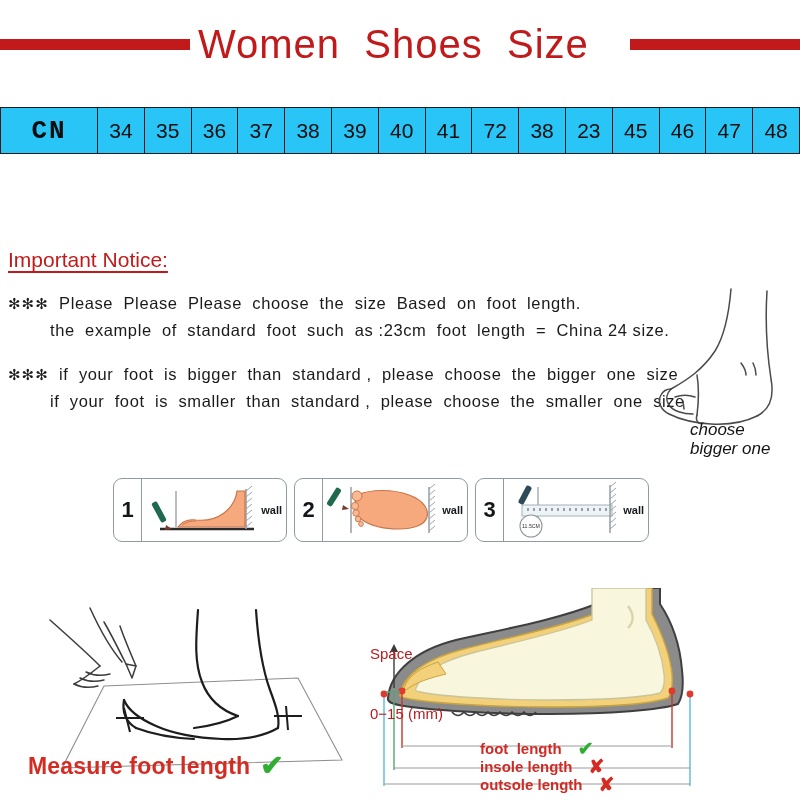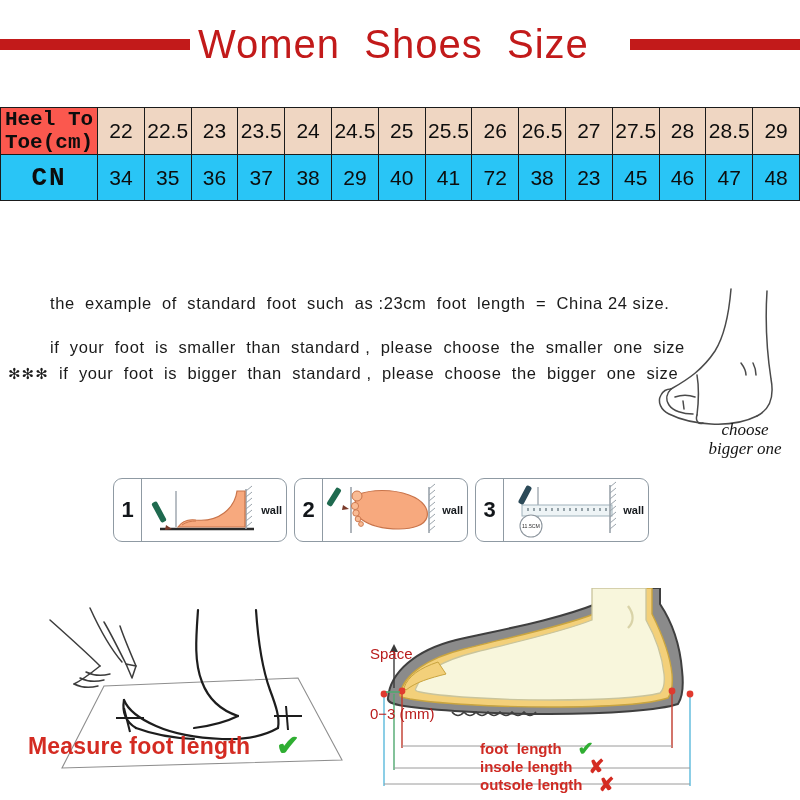--- a/index.html
+++ b/index.html
@@ -87,26 +87,25 @@
   .notice-line .stars{letter-spacing:1px;font-size:15px;}
   .notice-para{margin-bottom:18px;}
   .indent{padding-left:42px;}
 
   
   .foot-sketch{
     position:absolute;left:645px;top:283px;width:150px;height:165px;
   }
   .choose-cap{
     position:absolute;left:690px;top:420px;
-    font-family:Liberation Serif, serif;
+    font-family:Liberation Sans, sans-serif;
     font-style:italic;
     font-size:17px;
     color:#141414;
     line-height:19px;
-    text-align:center;
     width:110px;
   }
 
   
   .steps{
     position:absolute;left:113px;top:478px;width:536px;height:62px;
     display:flex;justify-content:space-between;
   }
   .step-box{
     width:172px;height:62px;
@@ -126,24 +125,24 @@
   .wall-label{
     position:absolute;right:4px;top:50%;transform:translateY(-50%);
     font-size:11px;font-weight:bold;color:#15191d;
   }
 
   
   .measure-ill{
     position:absolute;left:12px;top:582px;width:345px;height:210px;
   }
   .measure-cap{
-    position:absolute;left:28px;top:732px;
+    position:absolute;left:28px;top:752px;
     font-size:23px;font-weight:bold;color:#d42b22;
     letter-spacing:0.2px;
-    display:flex;align-items:flex-end;gap:26px;
+    display:flex;align-items:flex-end;gap:10px;
   }
   .tick-green{color:#2fae32;font-size:28px;font-weight:bold;line-height:1;}
 
   
   .shoe-ill{
     position:absolute;left:360px;top:588px;width:440px;height:212px;
   }
   .space-label{
     position:absolute;left:370px;top:604px;
     color:#b91c1c;font-size:15px;line-height:20px;white-space:pre;
@@ -164,68 +163,52 @@
   <div class="title-row">
     <div class="rule rule-left"></div>
     <div class="title-text">Women  Shoes  Size</div>
     <div class="title-spacer"></div>
     <div class="rule rule-right"></div>
   </div>
 
   <div class="size-table-wrap">
     <table class="size-table">
       <tbody>
-        <tr>
-          <td class="rowlabel">Heel To Toe(cm)</td>
-          <td class="cm">22</td>
-          <td class="cm">22.5</td>
-          <td class="cm">23</td>
-          <td class="cm">23.5</td>
-          <td class="cm">24</td>
-          <td class="cm">24.5</td>
-          <td class="cm">25</td>
-          <td class="cm">25.5</td>
-          <td class="cm">26</td>
-          <td class="cm">26.5</td>
-          <td class="cm">27</td>
-          <td class="cm">27.5</td>
-          <td class="cm">28</td>
-          <td class="cm">28.5</td>
-          <td class="cm">29</td>
-        </tr>
         <tr>
           <td class="rowlabel cn">CN</td>
           <td class="cn">34</td>
           <td class="cn">35</td>
           <td class="cn">36</td>
           <td class="cn">37</td>
           <td class="cn">38</td>
-          <td class="cn">29</td>
+          <td class="cn">39</td>
           <td class="cn">40</td>
           <td class="cn">41</td>
           <td class="cn">72</td>
           <td class="cn">38</td>
           <td class="cn">23</td>
           <td class="cn">45</td>
           <td class="cn">46</td>
           <td class="cn">47</td>
           <td class="cn">48</td>
         </tr>
       </tbody>
     </table>
   </div>
 
+  <div class="notice-title">Important Notice:</div>
 
   <div class="notice-block">
     <div class="notice-para">
+      <div class="notice-line"><span class="stars">✻✻✻</span>&nbsp; <span>Please  Please  Please  choose  the  size  Based  on  foot  length.</span></div>
       <div class="notice-line indent">the  example  of  standard  foot  such  as :23cm  foot  length  =  China 24 size.</div>
     </div>
     <div class="notice-para">
+      <div class="notice-line"><span class="stars">✻✻✻</span>&nbsp; <span>if  your  foot  is  bigger  than  standard ,  please  choose  the  bigger  one  size</span></div>
       <div class="notice-line indent">if  your  foot  is  smaller  than  standard ,  please  choose  the  smaller  one  size</div>
-      <div class="notice-line"><span class="stars">✻✻✻</span>&nbsp; <span>if  your  foot  is  bigger  than  standard ,  please  choose  the  bigger  one  size</span></div>
     </div>
   </div>
 
   <div class="foot-sketch">
     <svg width="150" height="165" viewBox="0 0 150 165">
       <g fill="none" stroke="#4a4a4a" stroke-width="1.5" stroke-linecap="round" stroke-linejoin="round">
 
         <path d="M122 8 C120 40 122 70 126 96 C129 112 126 126 112 133"></path>
 
         <path d="M86 6 C84 30 80 52 70 68 C58 86 44 96 26 106"></path>
@@ -449,21 +432,21 @@
       <line x1="26" y1="104" x2="40" y2="104" stroke="#4fa86f" stroke-width="1.6"></line>
 
       <line x1="42" y1="158" x2="312" y2="158" stroke="#9a9a9a" stroke-width="1"></line>
       <line x1="34" y1="180" x2="330" y2="180" stroke="#9a9a9a" stroke-width="1"></line>
       <line x1="24" y1="196" x2="330" y2="196" stroke="#9a9a9a" stroke-width="1"></line>
     </svg>
   </div>
 
   <div class="space-label">
     <div>Space</div>
-    <div>0−3 (mm)</div>
+    <div>0−15 (mm)</div>
   </div>
 
   <div class="len-labels">
     <div class="len-row">
       <span>foot  length</span>
       <span class="mark-ok">✔</span>
     </div>
     <div class="len-row">
       <span>insole length</span>
       <span class="mark-no">✘</span>

